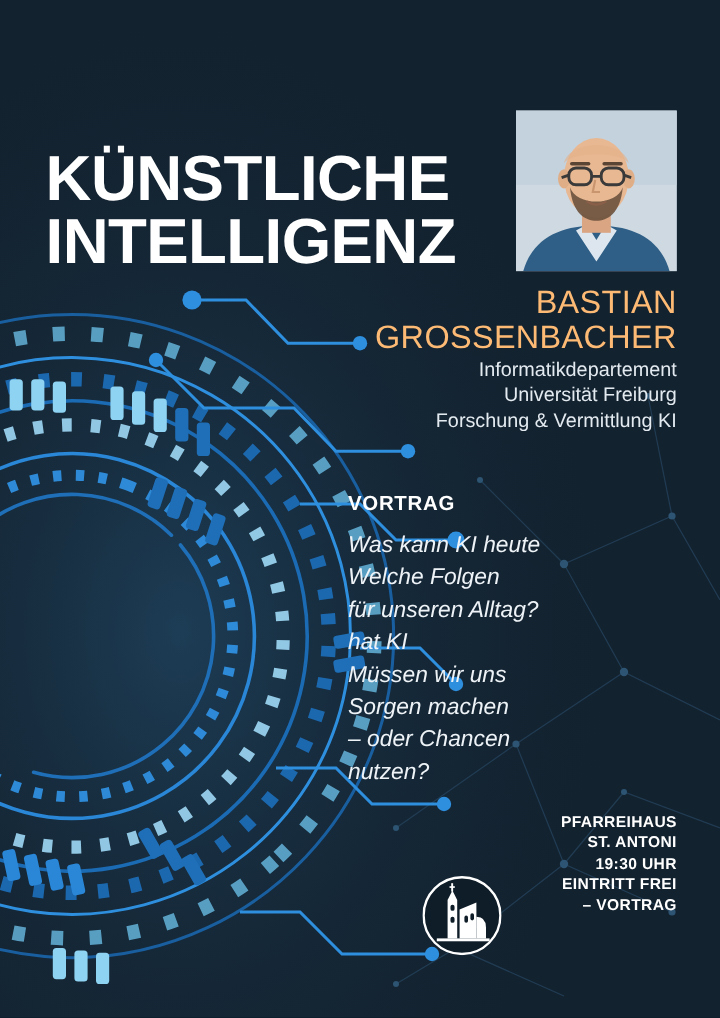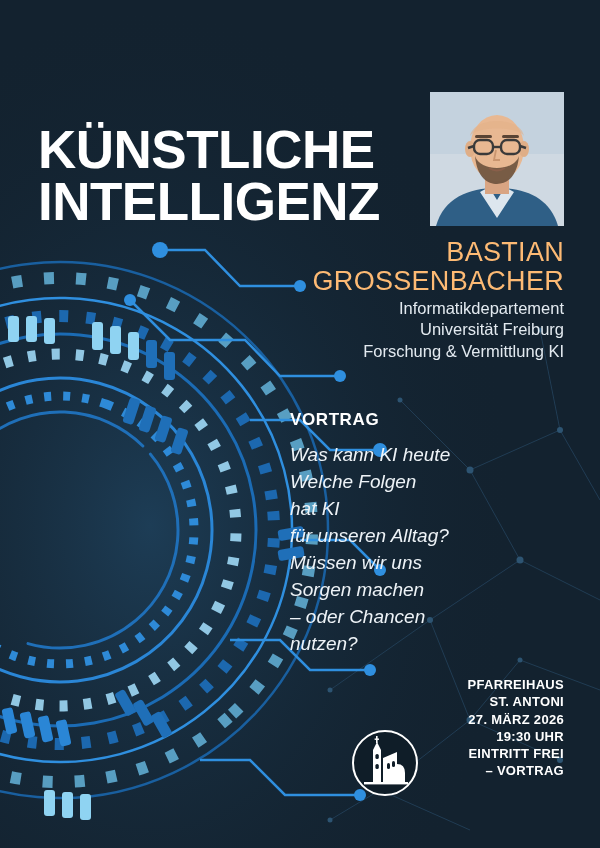--- a/index.html
+++ b/index.html
@@ -319,22 +319,22 @@
       <div>Universität Freiburg</div>
       <div>Forschung &amp; Vermittlung KI</div>
     </div>
   </div>
 
   <div class="talk">
     <div class="lbl">VORTRAG</div>
     <div class="q">
       <div>Was kann KI heute</div>
       <div>Welche Folgen</div>
+      <div>für unseren Alltag?</div>
       <div>hat KI</div>
-      <div>für unseren Alltag?</div>
       <div>Müssen wir uns</div>
       <div>Sorgen machen</div>
       <div>– oder Chancen</div>
       <div>nutzen?</div>
     </div>
   </div>
 
   <div class="logo">
     <svg width="66" height="66" viewBox="0 0 66 66" xmlns="http://www.w3.org/2000/svg">
       <circle cx="33" cy="33" r="32" fill="#0f1d28" stroke="#ffffff" stroke-width="2"></circle>
@@ -354,19 +354,18 @@
         <rect x="35" y="33" width="3" height="6" rx="1.5"></rect>
         <rect x="40" y="31" width="3" height="6" rx="1.5"></rect>
       </g>
       <rect x="12" y="52" width="44" height="2.4" fill="#ffffff"></rect>
     </svg>
   </div>
 
   <div class="event">
     <div>PFARREIHAUS</div>
     <div>ST. ANTONI</div>
-    <div>27. MÄRZ 2026</div>
     <div>19:30 UHR</div>
     <div>EINTRITT FREI</div>
     <div>– VORTRAG</div>
   </div>
 
 </div>
 
 </body></html>

